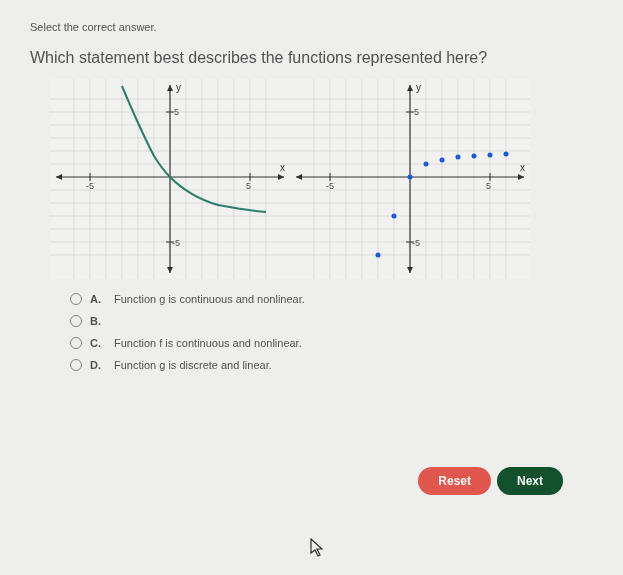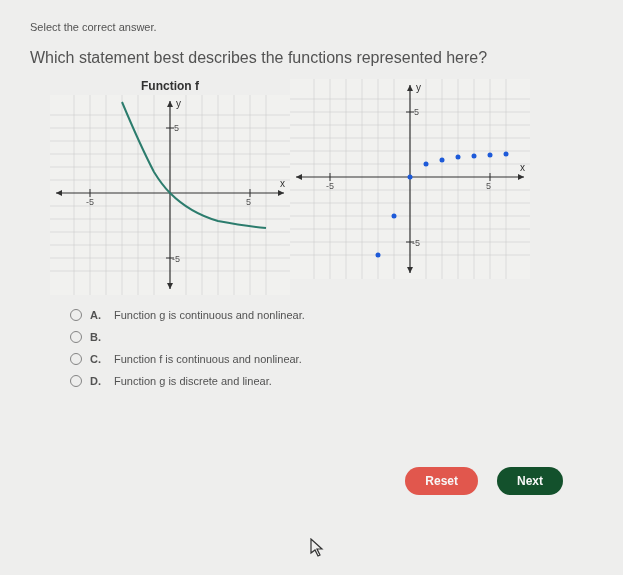--- a/index.html
+++ b/index.html
@@ -70,21 +70,21 @@
   }
   .letter {
     font-weight: bold;
     min-width: 16px;
   }
   .buttons {
     position: absolute;
     right: 60px;
     bottom: 80px;
     display: flex;
-    gap: 19px;
+    gap: 6px;
   }
   .btn {
     padding: 7px 20px;
     border-radius: 18px;
     font-size: 12px;
     font-weight: bold;
     color: white;
     border: none;
     cursor: pointer;
   }
@@ -100,71 +100,20 @@
 </style>
 </head>
 <body>
 
 <div class="page">
 
   <div class="instruction">Select the correct answer.</div>
   <div class="question">Which statement best describes the functions represented here?</div>
 
   <div class="graphs">
-
-    <div class="graph-wrap">
-      <div class="graph-title">Function f</div>
-      <svg class="graph" width="240" height="200">
-        <g stroke="#ccc" stroke-width="0.5">
-          <line x1="24" y1="0" x2="24" y2="200"></line>
-            <line x1="40" y1="0" x2="40" y2="200"></line>
-          <line x1="56" y1="0" x2="56" y2="200"></line>
-            <line x1="72" y1="0" x2="72" y2="200"></line>
-          <line x1="88" y1="0" x2="88" y2="200"></line>
-            <line x1="104" y1="0" x2="104" y2="200"></line>
-          <line x1="136" y1="0" x2="136" y2="200"></line>
-            <line x1="152" y1="0" x2="152" y2="200"></line>
-          <line x1="168" y1="0" x2="168" y2="200"></line>
-            <line x1="184" y1="0" x2="184" y2="200"></line>
-          <line x1="200" y1="0" x2="200" y2="200"></line>
-            <line x1="216" y1="0" x2="216" y2="200"></line>
-          <line x1="0" y1="20" x2="240" y2="20"></line>
-            <line x1="0" y1="33" x2="240" y2="33"></line>
-          <line x1="0" y1="46" x2="240" y2="46"></line>
-            <line x1="0" y1="59" x2="240" y2="59"></line>
-          <line x1="0" y1="72" x2="240" y2="72"></line>
-            <line x1="0" y1="85" x2="240" y2="85"></line>
-          <line x1="0" y1="111" x2="240" y2="111"></line>
-            <line x1="0" y1="124" x2="240" y2="124"></line>
-          <line x1="0" y1="137" x2="240" y2="137"></line>
-            <line x1="0" y1="150" x2="240" y2="150"></line>
-          <line x1="0" y1="163" x2="240" y2="163"></line>
-            <line x1="0" y1="176" x2="240" y2="176"></line>
-        </g>
-        <line x1="6" y1="98" x2="234" y2="98" stroke="#333" stroke-width="1.2"></line>
-        <line x1="120" y1="6" x2="120" y2="194" stroke="#333" stroke-width="1.2"></line>
-        <polygon points="234,98 228,95 228,101" fill="#333"></polygon>
-          <polygon points="6,98 12,95 12,101" fill="#333"></polygon>
-        <polygon points="120,6 117,12 123,12" fill="#333"></polygon>
-          <polygon points="120,194 117,188 123,188" fill="#333"></polygon>
-        <text x="126" y="12" font-size="10" fill="#333">y</text>
-        <text x="230" y="92" font-size="10" fill="#333">x</text>
-        <text x="36" y="110" font-size="9" fill="#555">-5</text>
-        <text x="196" y="110" font-size="9" fill="#555">5</text>
-        <text x="124" y="36" font-size="9" fill="#555">5</text>
-        <text x="122" y="167" font-size="9" fill="#555">-5</text>
-        <g stroke="#333" stroke-width="1">
-          <line x1="40" y1="94" x2="40" y2="102"></line>
-            <line x1="200" y1="94" x2="200" y2="102"></line>
-          <line x1="116" y1="33" x2="124" y2="33"></line>
-            <line x1="116" y1="163" x2="124" y2="163"></line>
-        </g>
-        <path d="M 72 7 Q 90 50 104 77 Q 112 90 120 98 Q 140 118 168 126 Q 195 131 216 133" stroke="#2d8070" stroke-width="2" fill="none"></path>
-      </svg>
-    </div>
 
     <div class="graph-wrap">
       <svg class="graph" width="240" height="200">
         <g stroke="#ccc" stroke-width="0.5">
           <line x1="24" y1="0" x2="24" y2="200"></line>
             <line x1="40" y1="0" x2="40" y2="200"></line>
           <line x1="56" y1="0" x2="56" y2="200"></line>
             <line x1="72" y1="0" x2="72" y2="200"></line>
           <line x1="88" y1="0" x2="88" y2="200"></line>
             <line x1="104" y1="0" x2="104" y2="200"></line>
@@ -198,20 +147,70 @@
         <text x="36" y="110" font-size="9" fill="#555">-5</text>
         <text x="196" y="110" font-size="9" fill="#555">5</text>
         <text x="124" y="36" font-size="9" fill="#555">5</text>
         <text x="122" y="167" font-size="9" fill="#555">-5</text>
         <g stroke="#333" stroke-width="1">
           <line x1="40" y1="94" x2="40" y2="102"></line>
             <line x1="200" y1="94" x2="200" y2="102"></line>
           <line x1="116" y1="33" x2="124" y2="33"></line>
             <line x1="116" y1="163" x2="124" y2="163"></line>
         </g>
+        <path d="M 72 7 Q 90 50 104 77 Q 112 90 120 98 Q 140 118 168 126 Q 195 131 216 133" stroke="#2d8070" stroke-width="2" fill="none"></path>
+      </svg>
+    </div>
+
+    <div class="graph-wrap">
+      <svg class="graph" width="240" height="200">
+        <g stroke="#ccc" stroke-width="0.5">
+          <line x1="24" y1="0" x2="24" y2="200"></line>
+            <line x1="40" y1="0" x2="40" y2="200"></line>
+          <line x1="56" y1="0" x2="56" y2="200"></line>
+            <line x1="72" y1="0" x2="72" y2="200"></line>
+          <line x1="88" y1="0" x2="88" y2="200"></line>
+            <line x1="104" y1="0" x2="104" y2="200"></line>
+          <line x1="136" y1="0" x2="136" y2="200"></line>
+            <line x1="152" y1="0" x2="152" y2="200"></line>
+          <line x1="168" y1="0" x2="168" y2="200"></line>
+            <line x1="184" y1="0" x2="184" y2="200"></line>
+          <line x1="200" y1="0" x2="200" y2="200"></line>
+            <line x1="216" y1="0" x2="216" y2="200"></line>
+          <line x1="0" y1="20" x2="240" y2="20"></line>
+            <line x1="0" y1="33" x2="240" y2="33"></line>
+          <line x1="0" y1="46" x2="240" y2="46"></line>
+            <line x1="0" y1="59" x2="240" y2="59"></line>
+          <line x1="0" y1="72" x2="240" y2="72"></line>
+            <line x1="0" y1="85" x2="240" y2="85"></line>
+          <line x1="0" y1="111" x2="240" y2="111"></line>
+            <line x1="0" y1="124" x2="240" y2="124"></line>
+          <line x1="0" y1="137" x2="240" y2="137"></line>
+            <line x1="0" y1="150" x2="240" y2="150"></line>
+          <line x1="0" y1="163" x2="240" y2="163"></line>
+            <line x1="0" y1="176" x2="240" y2="176"></line>
+        </g>
+        <line x1="6" y1="98" x2="234" y2="98" stroke="#333" stroke-width="1.2"></line>
+        <line x1="120" y1="6" x2="120" y2="194" stroke="#333" stroke-width="1.2"></line>
+        <polygon points="234,98 228,95 228,101" fill="#333"></polygon>
+          <polygon points="6,98 12,95 12,101" fill="#333"></polygon>
+        <polygon points="120,6 117,12 123,12" fill="#333"></polygon>
+          <polygon points="120,194 117,188 123,188" fill="#333"></polygon>
+        <text x="126" y="12" font-size="10" fill="#333">y</text>
+        <text x="230" y="92" font-size="10" fill="#333">x</text>
+        <text x="36" y="110" font-size="9" fill="#555">-5</text>
+        <text x="196" y="110" font-size="9" fill="#555">5</text>
+        <text x="124" y="36" font-size="9" fill="#555">5</text>
+        <text x="122" y="167" font-size="9" fill="#555">-5</text>
+        <g stroke="#333" stroke-width="1">
+          <line x1="40" y1="94" x2="40" y2="102"></line>
+            <line x1="200" y1="94" x2="200" y2="102"></line>
+          <line x1="116" y1="33" x2="124" y2="33"></line>
+            <line x1="116" y1="163" x2="124" y2="163"></line>
+        </g>
         <g fill="#1e5de0">
           <circle cx="88" cy="176" r="2.5"></circle>
             <circle cx="104" cy="137" r="2.5"></circle>
           <circle cx="120" cy="98" r="2.5"></circle>
             <circle cx="136" cy="85" r="2.5"></circle>
           <circle cx="152" cy="81" r="2.5"></circle>
             <circle cx="168" cy="78" r="2.5"></circle>
           <circle cx="184" cy="77" r="2.5"></circle>
             <circle cx="200" cy="76" r="2.5"></circle>
           <circle cx="216" cy="75" r="2.5"></circle>

